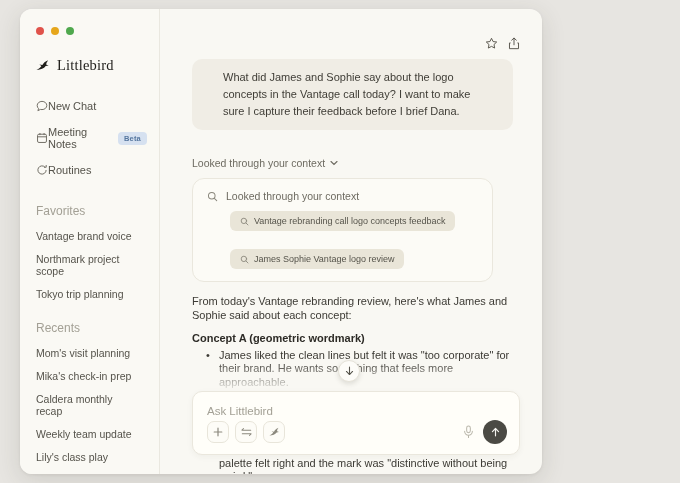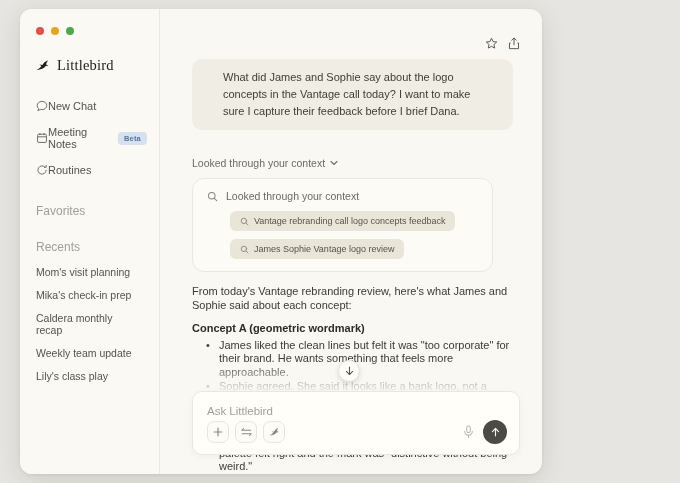--- a/index.html
+++ b/index.html
@@ -50,21 +50,21 @@
   .context-toggle {
     margin-top:27px; display:flex; align-items:center; gap:5px;
     font-size:10.5px; color:#6e6b61;
   }
   .context-card {
     margin-top:9px; margin-right:20px;
     background:#fcfbf6; border:1px solid #eae7dd; border-radius:12px;
     padding:11px 14px 12px 14px;
   }
   .card-title { display:flex; align-items:center; gap:8px; font-size:10.5px; color:#6e6b61; }
-  .chips { display:flex; gap:8px; margin:9px 0 0 23px; flex-wrap:wrap; }
+  .chips { display:flex; gap:18px; margin:9px 0 0 23px; flex-wrap:wrap; }
   .chip {
     display:inline-flex; align-items:center; gap:5px;
     background:#e9e5d8; border-radius:6px; padding:5px 10px;
     font-size:9px; color:#56544b; white-space:nowrap;
   }
   .answer { margin-top:13px; font-size:11px; line-height:13.5px; color:#3c3a34; padding-bottom:90px; }
   .answer p { margin:0; }
   .concept-h { font-weight:bold; color:#2d2b26; margin:10px 0 3px 0; }
   .bullets { list-style:none; padding-left:27px; margin:0; }
   .bullets li { position:relative; margin:0 0 0.5px 0; }
@@ -147,20 +147,25 @@
       <span class="icon">
         <svg width="12" height="12" viewBox="0 0 14 14" fill="none" stroke="currentColor" stroke-width="1.1">
             <path d="M11.8 7a4.8 4.8 0 1 1-1.4-3.4"></path>
             <path d="M11.9 1.2v2.6H9.3" stroke-linejoin="round"></path>
           </svg>
       </span>
       <span>Routines</span>
     </div>
 
     <div class="section-label">Favorites</div>
+    <ul class="side-list" id="fav-list">
+        <li class="side-item">Vantage brand voice</li>
+        <li class="side-item">Northmark project scope</li>
+        <li class="side-item">Tokyo trip planning</li>
+      </ul>
 
     <div class="section-label">Recents</div>
     <ul class="side-list" id="rec-list">
         <li class="side-item">Mom's visit planning</li>
         <li class="side-item">Mika's check-in prep</li>
         <li class="side-item">Caldera monthly recap</li>
         <li class="side-item">Weekly team update</li>
         <li class="side-item">Lily's class play</li>
       </ul>
 

